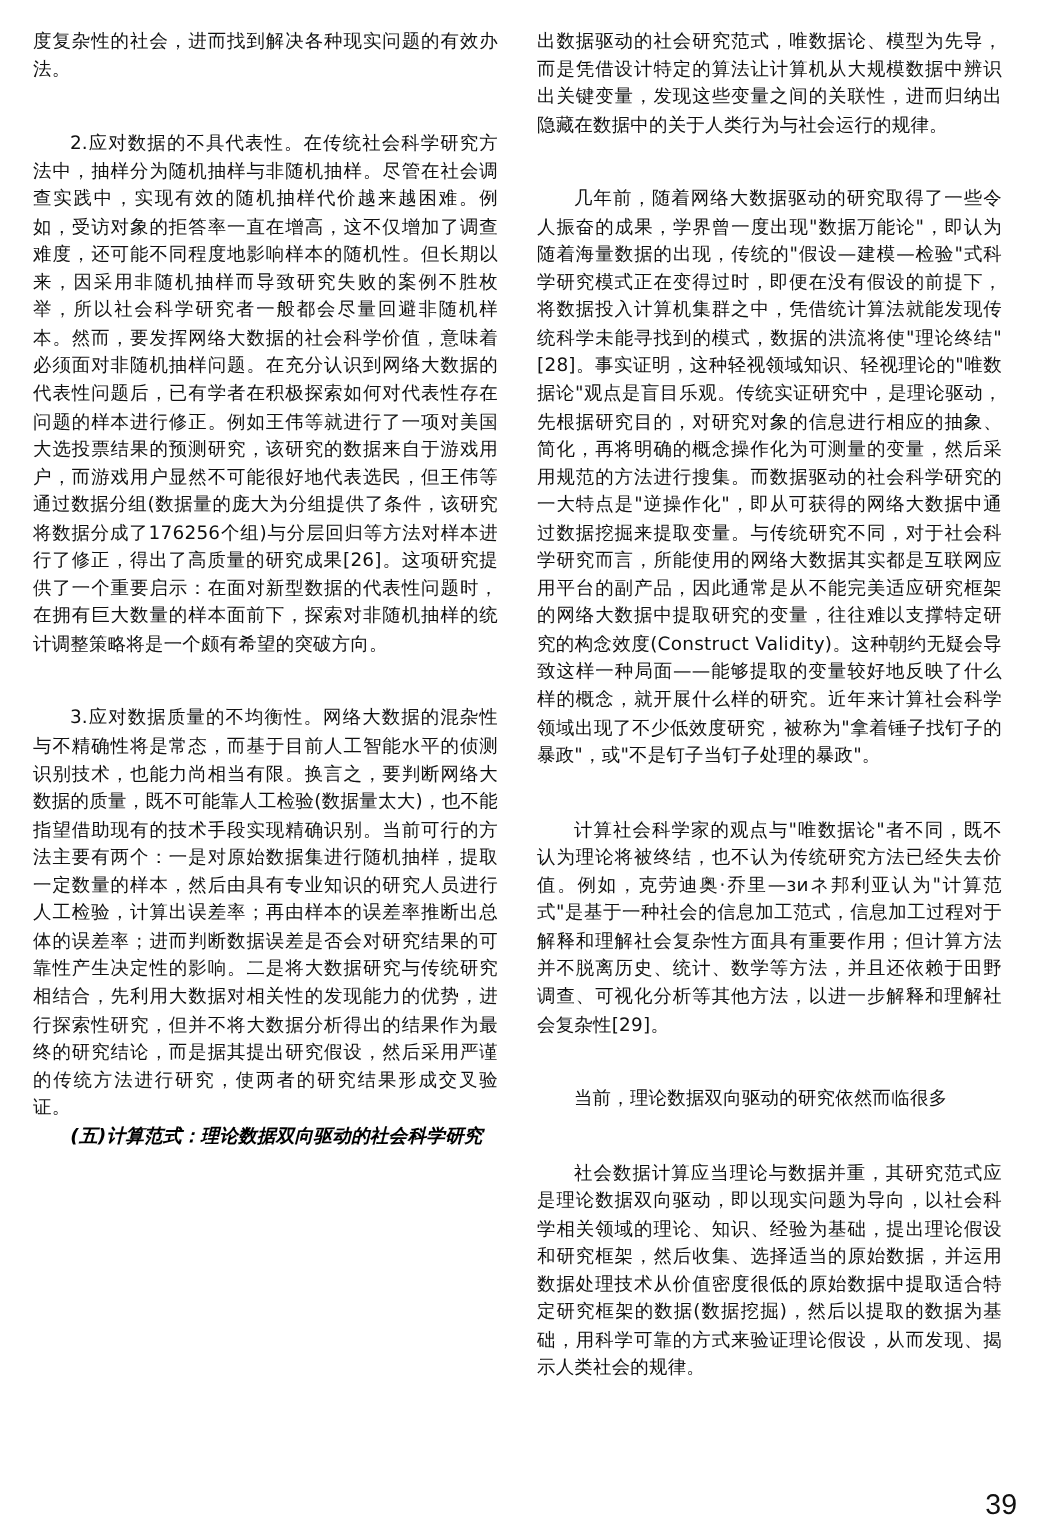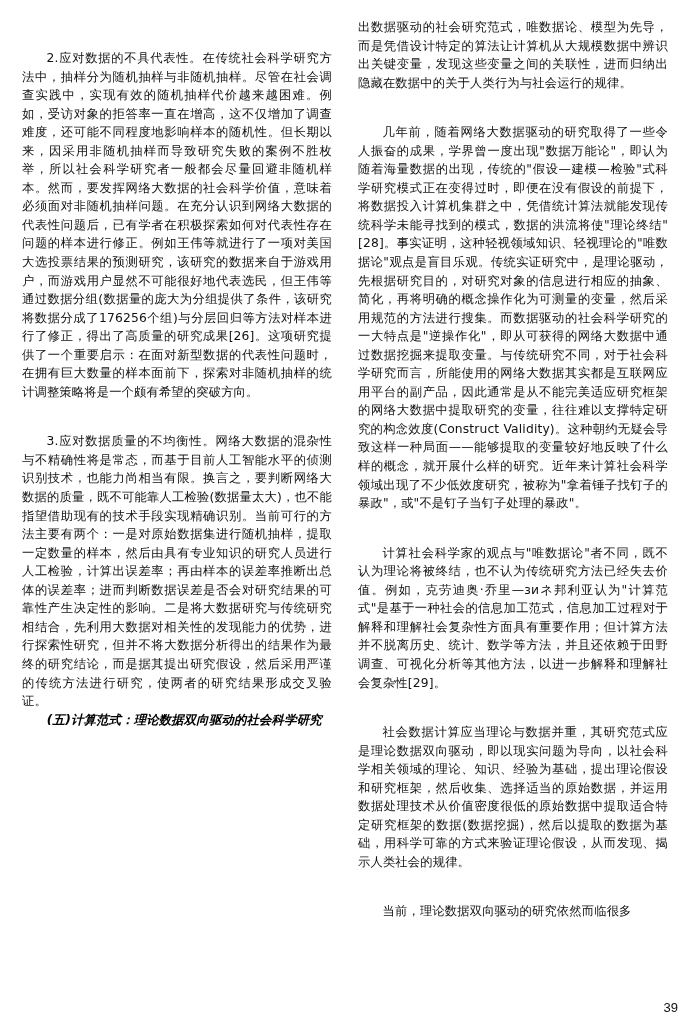--- a/index.html
+++ b/index.html
@@ -53,40 +53,41 @@
     text-indent: 2em;
     letter-spacing: 0.15px;
     color: #000000;
     font-family: "DejaVu Sans", sans-serif;
     font-style: italic;
   }
   .pagenum {
     position: absolute;
     right: 22px;
     bottom: 6px;
-    font-size: 13px;
+    font-size: 19px;
     font-family: "Liberation Sans", sans-serif;
     color: #111111;
   }
 </style>
 </head>
 <body>
 
 <div class="page">
   <div class="columns">
 
     <div class="col">
+      <p>度复杂性的社会，进而找到解决各种现实问题的有效办法。</p>
       <p class="indent">2.应对数据的不具代表性。在传统社会科学研究方法中，抽样分为随机抽样与非随机抽样。尽管在社会调查实践中，实现有效的随机抽样代价越来越困难。例如，受访对象的拒答率一直在增高，这不仅增加了调查难度，还可能不同程度地影响样本的随机性。但长期以来，因采用非随机抽样而导致研究失败的案例不胜枚举，所以社会科学研究者一般都会尽量回避非随机样本。然而，要发挥网络大数据的社会科学价值，意味着必须面对非随机抽样问题。在充分认识到网络大数据的代表性问题后，已有学者在积极探索如何对代表性存在问题的样本进行修正。例如王伟等就进行了一项对美国大选投票结果的预测研究，该研究的数据来自于游戏用户，而游戏用户显然不可能很好地代表选民，但王伟等通过数据分组(数据量的庞大为分组提供了条件，该研究将数据分成了176256个组)与分层回归等方法对样本进行了修正，得出了高质量的研究成果[26]。这项研究提供了一个重要启示：在面对新型数据的代表性问题时，在拥有巨大数量的样本面前下，探索对非随机抽样的统计调整策略将是一个颇有希望的突破方向。</p>
       <p class="indent">3.应对数据质量的不均衡性。网络大数据的混杂性与不精确性将是常态，而基于目前人工智能水平的侦测识别技术，也能力尚相当有限。换言之，要判断网络大数据的质量，既不可能靠人工检验(数据量太大)，也不能指望借助现有的技术手段实现精确识别。当前可行的方法主要有两个：一是对原始数据集进行随机抽样，提取一定数量的样本，然后由具有专业知识的研究人员进行人工检验，计算出误差率；再由样本的误差率推断出总体的误差率；进而判断数据误差是否会对研究结果的可靠性产生决定性的影响。二是将大数据研究与传统研究相结合，先利用大数据对相关性的发现能力的优势，进行探索性研究，但并不将大数据分析得出的结果作为最终的研究结论，而是据其提出研究假设，然后采用严谨的传统方法进行研究，使两者的研究结果形成交叉验证。</p>
       <h3 class="section">(五)计算范式：理论数据双向驱动的社会科学研究</h3>
     </div>
 
     <div class="col">
       <p>出数据驱动的社会研究范式，唯数据论、模型为先导，而是凭借设计特定的算法让计算机从大规模数据中辨识出关键变量，发现这些变量之间的关联性，进而归纳出隐藏在数据中的关于人类行为与社会运行的规律。</p>
       <p class="indent">几年前，随着网络大数据驱动的研究取得了一些令人振奋的成果，学界曾一度出现"数据万能论"，即认为随着海量数据的出现，传统的"假设—建模—检验"式科学研究模式正在变得过时，即便在没有假设的前提下，将数据投入计算机集群之中，凭借统计算法就能发现传统科学未能寻找到的模式，数据的洪流将使"理论终结"[28]。事实证明，这种轻视领域知识、轻视理论的"唯数据论"观点是盲目乐观。传统实证研究中，是理论驱动，先根据研究目的，对研究对象的信息进行相应的抽象、简化，再将明确的概念操作化为可测量的变量，然后采用规范的方法进行搜集。而数据驱动的社会科学研究的一大特点是"逆操作化"，即从可获得的网络大数据中通过数据挖掘来提取变量。与传统研究不同，对于社会科学研究而言，所能使用的网络大数据其实都是互联网应用平台的副产品，因此通常是从不能完美适应研究框架的网络大数据中提取研究的变量，往往难以支撑特定研究的构念效度(Construct Validity)。这种朝约无疑会导致这样一种局面——能够提取的变量较好地反映了什么样的概念，就开展什么样的研究。近年来计算社会科学领域出现了不少低效度研究，被称为"拿着锤子找钉子的暴政"，或"不是钉子当钉子处理的暴政"。</p>
       <p class="indent">计算社会科学家的观点与"唯数据论"者不同，既不认为理论将被终结，也不认为传统研究方法已经失去价值。例如，克劳迪奥·乔里—зиネ邦利亚认为"计算范式"是基于一种社会的信息加工范式，信息加工过程对于解释和理解社会复杂性方面具有重要作用；但计算方法并不脱离历史、统计、数学等方法，并且还依赖于田野调查、可视化分析等其他方法，以进一步解释和理解社会复杂性[29]。</p>
+      <p class="indent">当前，理论数据双向驱动的研究依然而临很多</p>
       <p class="indent">社会数据计算应当理论与数据并重，其研究范式应是理论数据双向驱动，即以现实问题为导向，以社会科学相关领域的理论、知识、经验为基础，提出理论假设和研究框架，然后收集、选择适当的原始数据，并运用数据处理技术从价值密度很低的原始数据中提取适合特定研究框架的数据(数据挖掘)，然后以提取的数据为基础，用科学可靠的方式来验证理论假设，从而发现、揭示人类社会的规律。</p>
-      <p class="indent">当前，理论数据双向驱动的研究依然而临很多</p>
     </div>
 
   </div>
   <div class="pagenum">39</div>
 </div>
 
 </body></html>

